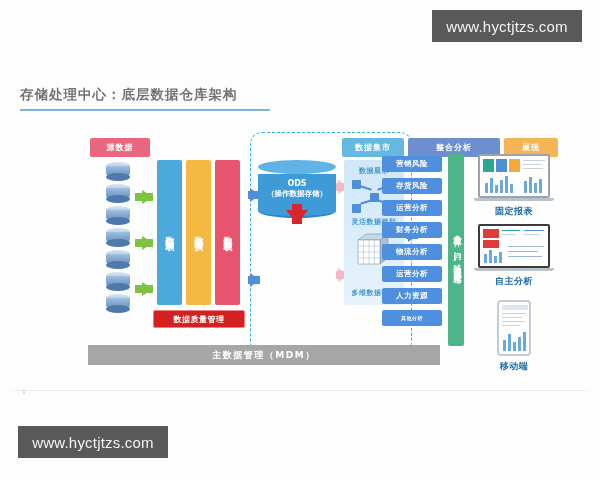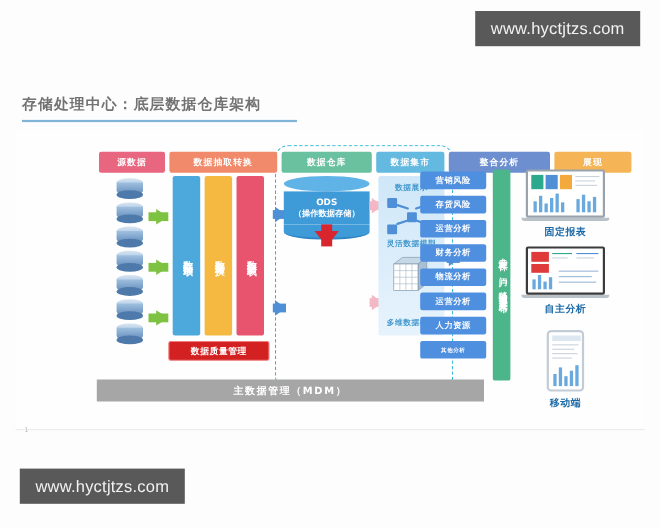--- a/index.html
+++ b/index.html
@@ -30,21 +30,21 @@
 
   
   .hdr{position:absolute;top:20px;height:19px;border-radius:2px;
        color:#fff;font-size:8px;font-weight:bold;letter-spacing:1px;
        display:flex;align-items:center;justify-content:center;}
   .h-src   {left:76px;  width:60px;  background:#e8667f;}
   .h-etl   {left:140px; width:98px;  background:#f08a6a;}
   .h-dw    {left:242px; width:82px;  background:#6ac1a0;}
   .h-dm    {left:328px; width:62px;  background:#63b9e0;}
   .h-ana   {left:394px; width:92px;  background:#6d8fd0;}
-  .h-pres  {left:490px; width:70px;  background:#f5b455;}
+  .h-pres  {left:490px; width:54px;  background:#f5b455;}
 
   
   .dash-box{position:absolute;left:236px;top:14px;width:160px;height:220px;
             border:1.6px dashed #2bb6d6;border-radius:12px;background:transparent;}
 
   
   .cyl{position:absolute;width:24px;height:19px;}
   .cyl .body{position:absolute;left:0;top:4px;width:24px;height:12px;
              background:linear-gradient(180deg,#9fc0df 0%,#5d87b8 100%);border-radius:0 0 11px 11px/0 0 5px 5px;}
   .cyl .top{position:absolute;left:0;top:0;width:24px;height:8px;border-radius:50%;
@@ -152,22 +152,20 @@
   <div class="title-wrap">
     <div class="title">存储处理中心：底层数据仓库架构</div>
     <div class="title-rule"></div>
   </div>
 
   <div class="diagram">
 
     <div class="dash-box"></div>
 
     <div class="hdr h-src">源数据</div>
-    <div class="hdr h-etl">数据抽取转换</div>
-    <div class="hdr h-dw">数据仓库</div>
     <div class="hdr h-dm">数据集市</div>
     <div class="hdr h-ana">整合分析</div>
     <div class="hdr h-pres">展现</div>
 
     <div class="cyl" style="left:92px;top:44px;">
         <div class="top"></div>
         <div class="body"></div>
         <div class="bot"></div>
       </div>
     <div class="cyl" style="left:92px;top:66px;">

